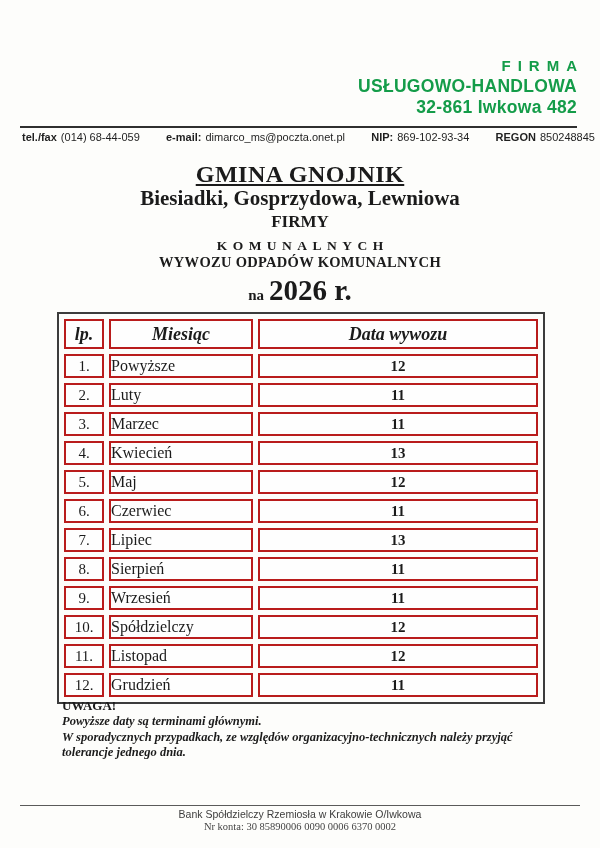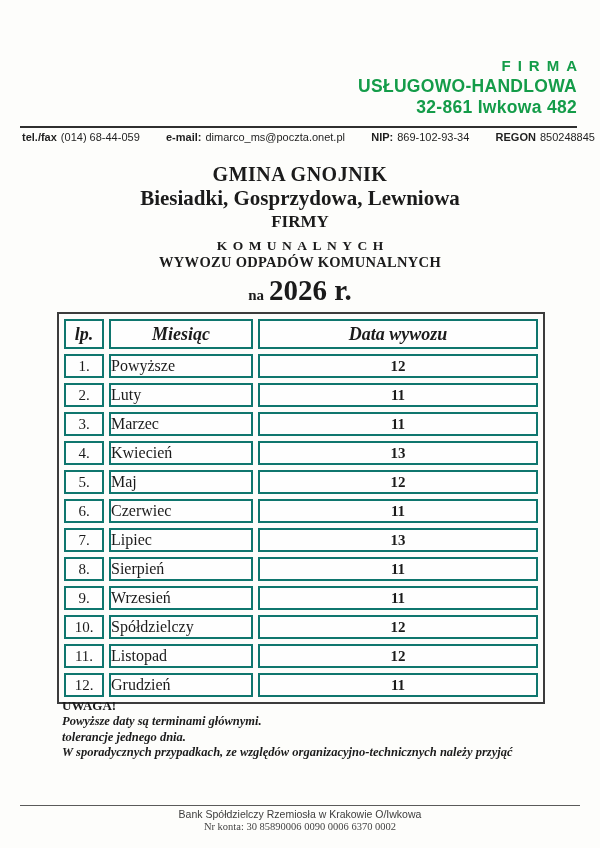--- a/index.html
+++ b/index.html
@@ -33,38 +33,38 @@
     position:absolute;top:131px;left:22px;width:573px;
     display:flex;justify-content:space-between;
     font-family:"Liberation Sans", sans-serif;font-size:11px;color:#1f1f1f;
     white-space:nowrap;
   }
   .contact-item .c-label{font-weight:bold;}
   .contact-item .c-value{margin-left:4px;}
 
   
   .title-block{position:absolute;top:162px;left:0;width:600px;text-align:center;}
-  .t-gmina{font-size:20px;font-weight:bold;line-height:24px;letter-spacing:0.5px;}
+  .t-gmina{font-size:24px;font-weight:bold;line-height:24px;letter-spacing:0.5px;text-decoration:underline;}
   .t-villages{font-size:21px;font-weight:bold;line-height:24px;}
   .t-firmy{font-size:17px;font-weight:bold;line-height:21px;margin-top:1px;}
   .t-harmonogram{font-size:13.5px;font-weight:bold;line-height:17px;letter-spacing:5.5px;padding-left:5.5px;margin-top:5px;}
   .t-wywozu{font-size:14.5px;font-weight:bold;line-height:17px;letter-spacing:0.3px;}
   .t-year{margin-top:2px;line-height:34px;}
   .t-year .na{font-size:15px;font-weight:bold;}
   .t-year .yr{font-size:29px;font-weight:bold;margin-left:5px;}
 
   
   table.schedule{
     position:absolute;top:312px;left:57px;
     border-collapse:separate;border-spacing:5px;
     border:2px solid #3c3c3c;
     background:#fdfdfb;
   }
   table.schedule th, table.schedule td{
-    border:2px solid #0f766e;box-sizing:border-box;padding:0;
+    border:2px solid #b91c1c;box-sizing:border-box;padding:0;
     background:#fefefe;
   }
   th{height:30px;font-style:italic;font-weight:bold;font-size:18px;text-align:center;}
   th.col-lp{width:40px;}
   th.col-month{width:144px;}
   th.col-date{width:280px;}
   td{height:24px;font-size:16px;vertical-align:middle;}
   td.lp{width:40px;text-align:center;font-size:15px;}
   td.month{width:144px;text-align:left;padding-left:6px;}
   td.date{width:280px;text-align:center;font-weight:bold;font-size:15px;}
@@ -193,21 +193,21 @@
         <td class="lp">12.</td>
         <td class="month">Grudzień</td>
         <td class="date">11</td>
       </tr>
     </tbody>
   </table>
 
   <div class="notice">
     <div class="notice-head">UWAGA!</div>
     <div class="notice-line">Powyższe daty są terminami głównymi.</div>
+    <div class="notice-line">W sporadycznych przypadkach, ze względów organizacyjno-technicznych należy przyjąć</div>
     <div class="notice-line">tolerancje jednego dnia.</div>
-    <div class="notice-line">W sporadycznych przypadkach, ze względów organizacyjno-technicznych należy przyjąć</div>
   </div>
 
   <div class="foot-rule"></div>
   <div class="foot-line1">Bank Spółdzielczy Rzemiosła w Krakowie O/Iwkowa</div>
   <div class="foot-line2">Nr konta: 30 85890006 0090 0006 6370 0002</div>
 
 </div>
 
 </body></html>

